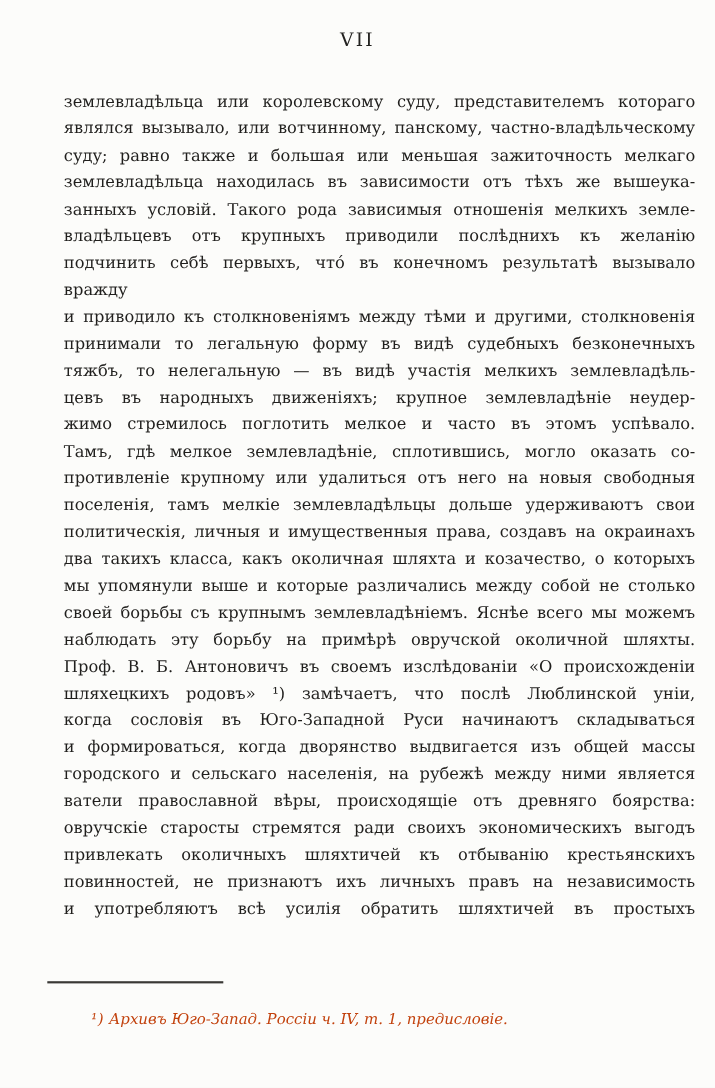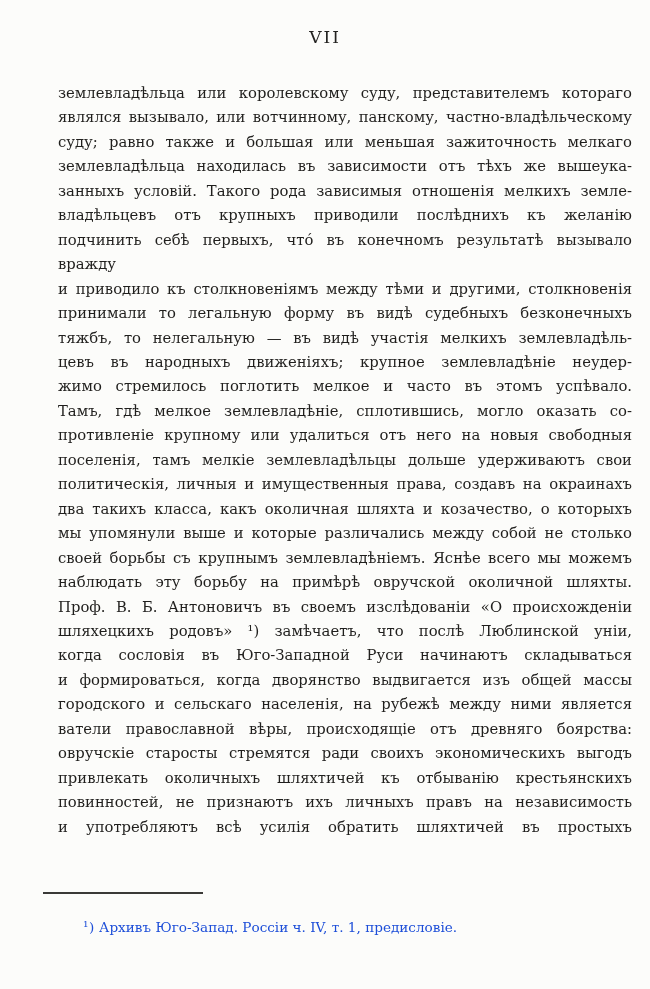--- a/index.html
+++ b/index.html
@@ -53,21 +53,22 @@
     background: #3a3936;
   }
   .footnote {
     position: absolute;
     top: 917px;
     left: 41px;
     width: 574px;
     font-size: 13.6px;
     line-height: 20px;
     text-indent: 42px;
-    color: #1d4ed8;
+    color: #c2410c;
+    font-style: italic;
   }
   .fn-marker {
     letter-spacing: 0.5px;
   }
 </style>
 </head>
 <body>
 
 <div class="page">
 

